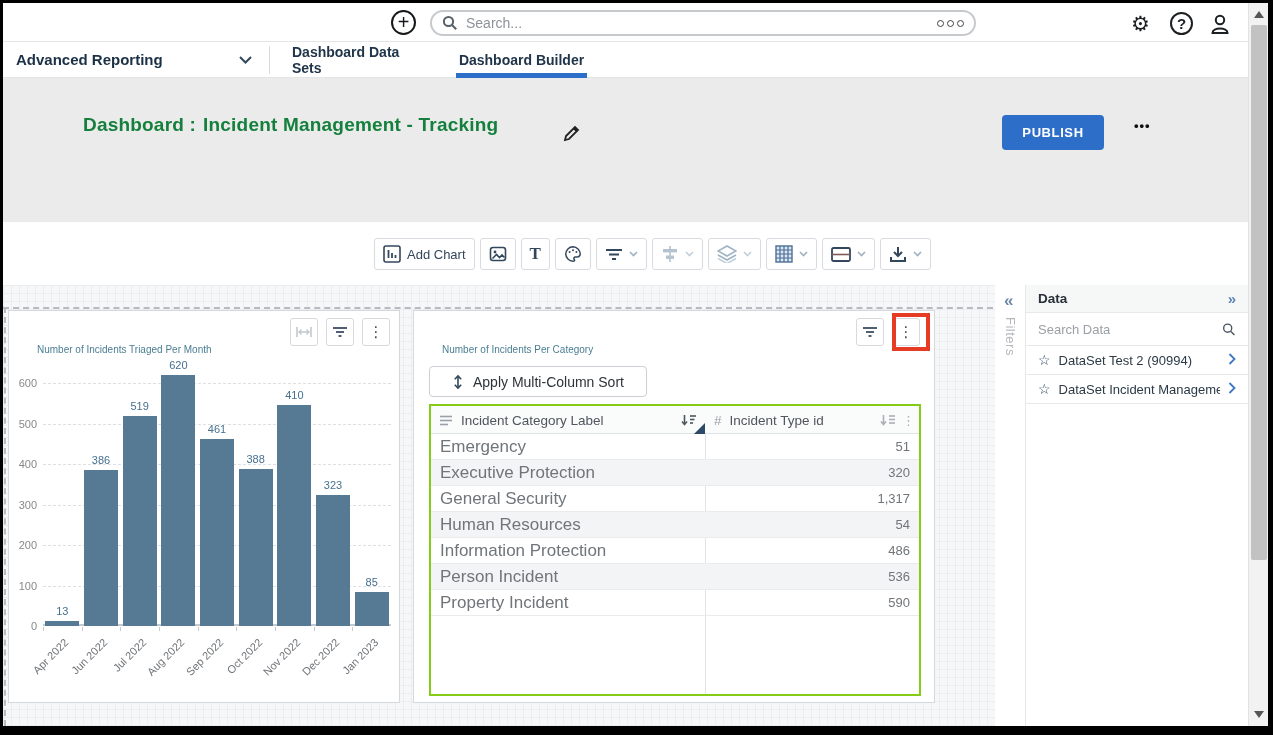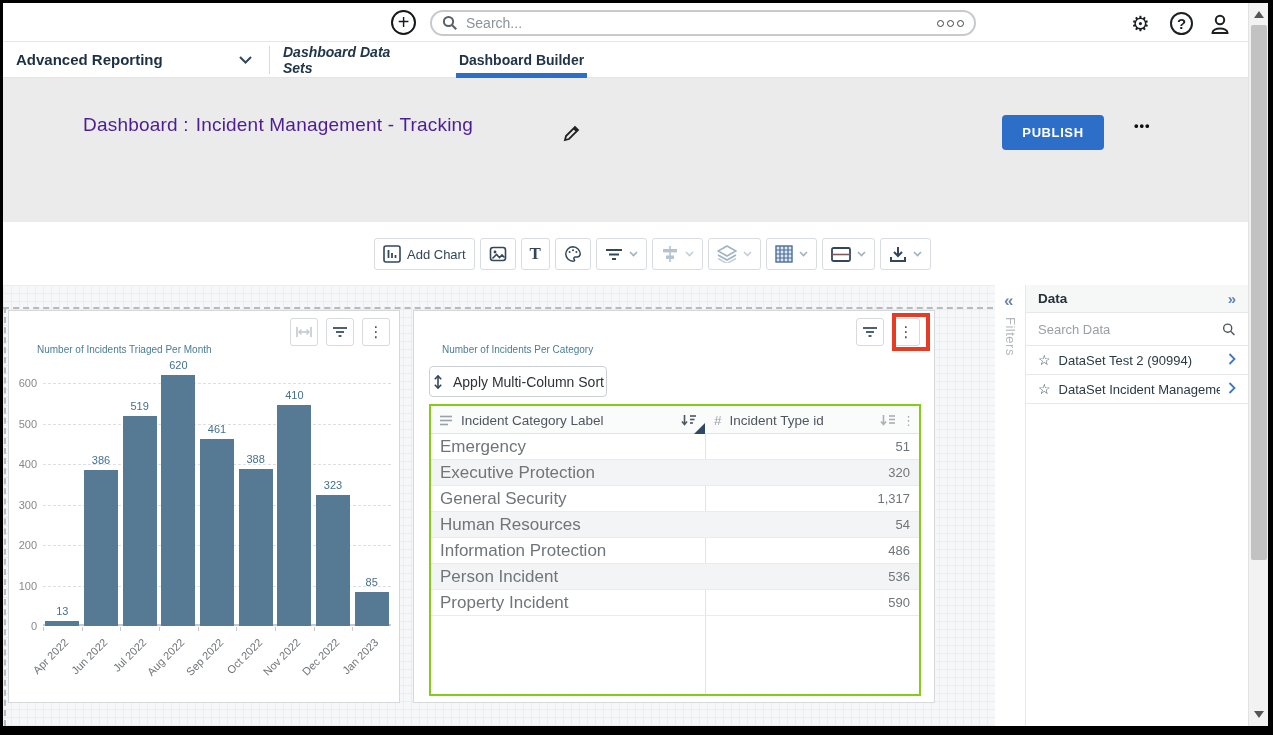--- a/index.html
+++ b/index.html
@@ -17,27 +17,27 @@
   .ooo i { width:7px; height:7px; border:1.6px solid #3f4449; border-radius:50%; display:block; }
   .tb-ico { position:absolute; top:9px; width:24px; height:24px; color:#1c2023; }
   .help-circle { border:2px solid #1c2023; border-radius:50%; width:23px; height:23px; text-align:center; font-size:15px; font-weight:700; line-height:20px; }
 
   
   .navrow { position:absolute; left:0; top:39px; width:1245px; height:36px; background:#fff; border-bottom:1px solid #e2e4e6; }
   .product { position:absolute; left:13px; top:0; height:35px; display:flex; align-items:center; gap:8px; font-size:15px; font-weight:700; color:#1b3045; width:250px; }
   .product svg { position:absolute; right:14px; }
   .nav-divider { position:absolute; left:266px; top:4px; width:1px; height:28px; background:#d8dadd; }
   .tab { position:absolute; top:0; height:35px; display:flex; align-items:center; justify-content:center; font-size:14px; font-weight:700; color:#20354a; }
-  .tab.t1 { left:280px; width:130px;font-style:italic; }
+  .tab.t1 { left:289px; width:130px; }
   .tab.t2 { left:453px; width:131px; }
   .tab.t2::after { content:""; position:absolute; left:0; bottom:-1px; height:5px; width:100%; background:#2d6ec8; }
 
   
   .headband { position:absolute; left:0; top:75px; width:1245px; height:144px; background:#ebebeb; }
-  .dash-title { position:absolute; left:80px; top:36px; font-size:19px; font-weight:400; color:#4c1d95; letter-spacing:.2px; display:flex; gap:7px; }
+  .dash-title { position:absolute; left:80px; top:36px; font-size:19px; font-weight:700; color:#15803d; letter-spacing:.2px; display:flex; gap:7px; }
   .pencil { position:absolute; left:558px; top:46px; width:20px; height:20px; }
   .publish-btn { position:absolute; left:999px; top:37px; width:102px; height:35px; background:#2d6ec8; color:#fff; border:none; border-radius:4px; font-size:13px; font-weight:700; letter-spacing:.6px; font-family:"Liberation Sans",sans-serif; }
   .hdr-dots { position:absolute; left:1131px; top:40px; font-size:13px; font-weight:700; color:#111; letter-spacing:1px; }
 
   
   .toolband { position:absolute; left:0; top:219px; width:1245px; height:63px; background:#fff; }
   .toolrow { position:absolute; left:371px; top:16px; display:flex; gap:5px; }
   .toolbtn { height:32px; background:#fff; border:1px solid #d8dce0; border-radius:3px; display:flex; align-items:center; justify-content:center; gap:6px; padding:0 8px; color:#33475c; font-size:13px; }
   .toolbtn .chev { color:#9fb0bf; }
   .toolbtn.disabled { color:#b4c3cf; }
@@ -66,21 +66,21 @@
   .plot { position:absolute; left:34px; top:52px; width:348px; height:263px; }
   .gridline { position:absolute; left:0; width:100%; border-top:1px dashed #dde0e3; }
   .axisline { position:absolute; left:0; bottom:0; width:100%; border-top:2px solid #c7cacd; }
   .ylab { position:absolute; width:26px; text-align:right; font-size:11px; color:#87898c; }
   .bar { position:absolute; background:#567994; }
   .bar-val { position:absolute; font-size:11px; color:#45708e; text-align:center; width:40px; }
   .xtick { position:absolute; width:1px; height:4px; background:#c7cacd; }
   .xlab { position:absolute; width:62px; text-align:right; font-size:11px; color:#707478; transform:rotate(-45deg); transform-origin:top right; white-space:nowrap; }
 
   
-  .sort-btn { position:absolute; left:15px; top:55px; height:31px; background:#fff; border:1px solid #ccd0d4; border-radius:4px; display:flex; align-items:center; gap:9px; padding:0 2px; font-size:14px; color:#2e3338; }
+  .sort-btn { position:absolute; left:15px; top:55px; height:31px; background:#fff; border:1px solid #ccd0d4; border-radius:4px; display:flex; align-items:center; gap:9px; padding:0 22px; font-size:14px; color:#2e3338; }
   .tbl { position:absolute; left:15px; top:93px; width:492px; height:292px; border:2px solid #84cc16; background:#fff; }
   .tbl-coldiv { position:absolute; top:0; bottom:0; left:274px; width:1px; background:#e1e4e6; }
   .tbl-hd { position:absolute; left:0; top:0; width:100%; height:28px; background:#fafbfb; border-bottom:1px solid #e1e4e6; }
   .thcell { position:absolute; top:0; height:28px; display:flex; align-items:center; gap:8px; font-size:13.5px; color:#4e565e; padding:0 8px; }
   .thcell .licon { color:#9aa1a8; }
   .th-right { margin-left:auto; display:flex; align-items:center; gap:6px; }
   .wedge { position:absolute; right:0; bottom:0; width:0; height:0; border-left:11px solid transparent; border-bottom:11px solid #2c4a68; }
   .trow { position:absolute; left:0; width:100%; height:26px; }
   .trow.alt { background:#f3f4f5; }
   .trow .c1 { position:absolute; left:9px; top:0; height:26px; line-height:26px; font-size:17px; color:#70757a; }

